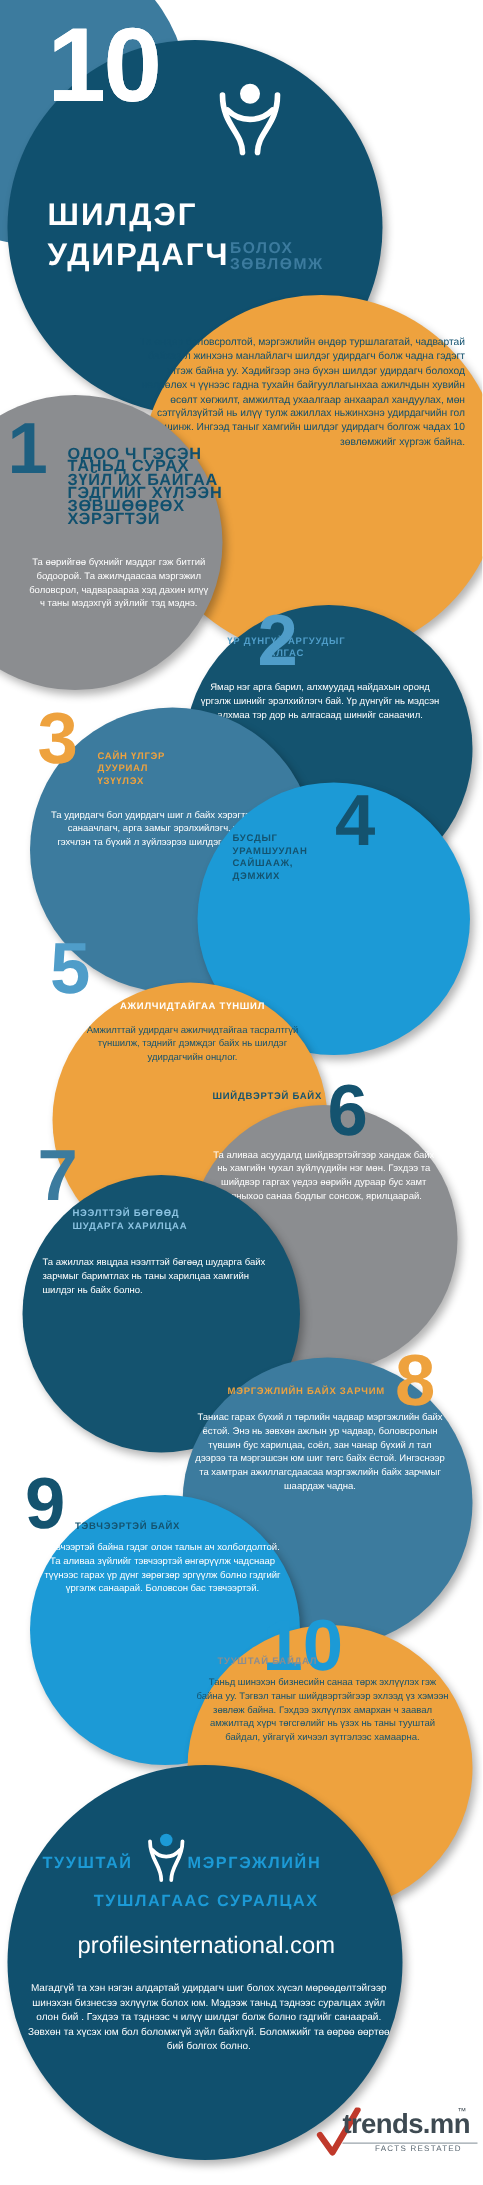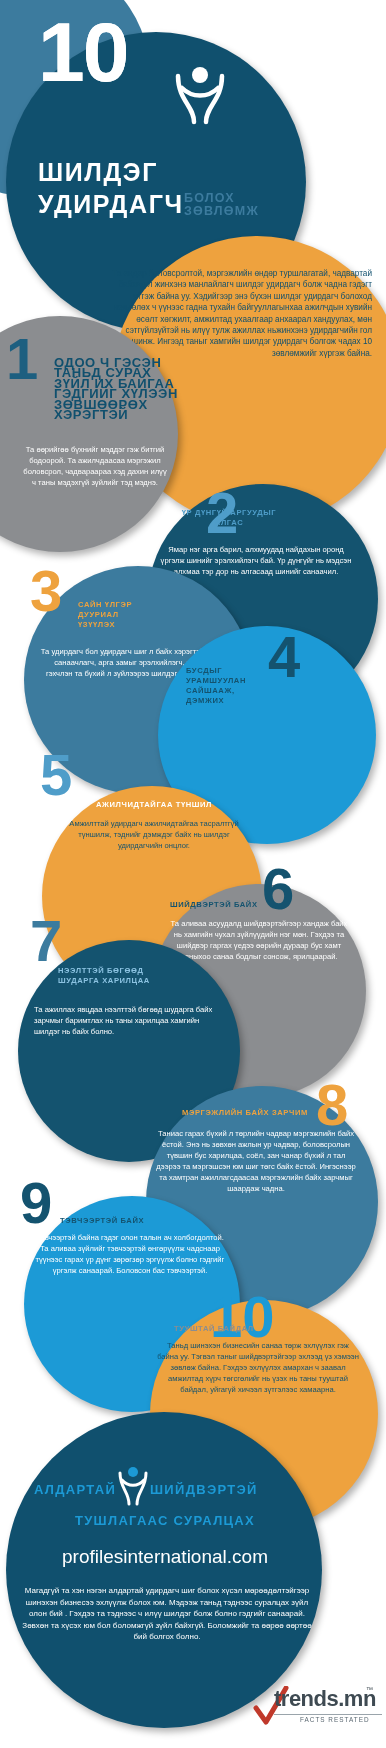--- a/index.html
+++ b/index.html
@@ -97,21 +97,21 @@
 
   
   #c5{left:42px;top:786px;width:220px;height:220px;background:#eea23e;}
   #n5{left:40px;top:746px;font-size:58px;color:#4f9dc9;}
   #t5{left:58px;top:800px;width:192px;font-size:7.6px;line-height:10px;color:#ffffff;text-align:center;}
   #b5{left:56px;top:818px;width:196px;font-size:7.6px;line-height:11px;color:#14536f;text-align:center;}
 
   
   #c6{left:152px;top:884px;width:214px;height:214px;background:#8b8d90;}
   #n6{left:262px;top:860px;font-size:58px;color:#14536f;}
-  #t6{left:170px;top:900px;width:166px;font-size:7.6px;line-height:10px;color:#14536f;}
+  #t6{left:170px;top:872px;width:166px;font-size:7.6px;line-height:10px;color:#14536f;}
   #b6{left:166px;top:918px;width:186px;font-size:7.6px;line-height:11px;color:#ffffff;text-align:center;}
 
   
   #c7{left:18px;top:940px;width:222px;height:222px;background:#14536f;}
   #n7{left:30px;top:912px;font-size:58px;color:#3c7b9e;}
   #t7{left:58px;top:966px;width:116px;font-size:7.6px;line-height:10px;color:#8cc3e2;}
   #b7{left:34px;top:1004px;width:192px;font-size:7.6px;line-height:11px;color:#ffffff;text-align:left;}
 
   
   #c8{left:146px;top:1086px;width:232px;height:232px;background:#3c7b9e;}
@@ -225,28 +225,28 @@
   <div class="ttl" id="t9">ТЭВЧЭЭРТЭЙ БАЙХ</div>
   <div class="bdy" id="b9">Тэвчээртэй байна гэдэг олон талын ач холбогдолтой. Та аливаа зүйлийг тэвчээртэй өнгөрүүлж чадснаар түүнээс гарах үр дүнг зөрөгзөр эргүүлж болно гэдгийг үргэлж санаарай. Боловсон бас тэвчээртэй.</div>
 
   <div class="circle shadow" id="c10" style="background: rgb(238, 162, 62);"></div>
   <div class="num" id="n10" style="color: rgb(28, 154, 214);">10</div>
   <div class="ttl" id="t10">ТУУШТАЙ БАЙДАЛ</div>
   <div class="bdy" id="b10">Таньд шинэхэн бизнесийн санаа төрж эхлүүлэх гэж байна уу. Тэгвэл таныг шийдвэртэйгээр эхлээд үз хэмээн зөвлөж байна. Гэхдээ эхлүүлэх амархан ч заавал амжилтад хүрч төгсгөлийг нь үзэх нь таны тууштай байдал, уйгагүй хичээл зүтгэлээс хамаарна.</div>
 
   <div class="circle shadow" id="foot-circle"></div>
 
-  <div id="foot-word-a">АЛДАРТАЙ</div>
+  <div id="foot-word-a">ТУУШТАЙ</div>
   <svg id="logo-foot" viewBox="0 0 36 40">
     <circle cx="18" cy="6" r="5" fill="#1c9ad6"></circle>
     <path d="M5 7 C5 22 14 26 14 38" stroke="#ffffff" stroke-width="3" fill="none" stroke-linecap="round"></path>
     <path d="M31 7 C31 22 22 26 22 38" stroke="#ffffff" stroke-width="3" fill="none" stroke-linecap="round"></path>
     <path d="M7 14 C13 21 23 21 29 14" stroke="#ffffff" stroke-width="3" fill="none" stroke-linecap="round"></path>
   </svg>
-  <div id="foot-word-b">ШИЙДВЭРТЭЙ</div>
+  <div id="foot-word-b">МЭРГЭЖЛИЙН</div>
   <div id="foot-l2">ТУШЛАГААС СУРАЛЦАХ</div>
   <div id="foot-url">profilesinternational.com</div>
   <div id="foot-body">Магадгүй та хэн нэгэн алдартай удирдагч шиг болох хүсэл мөрөөдөлтэйгээр шинэхэн бизнесээ эхлүүлж болох юм. Мэдээж таньд тэднээс суралцах зүйл олон бий . Гэхдээ та тэднээс ч илүү шилдэг болж болно гэдгийг санаарай. Зөвхөн та хүсэх юм бол боломжгүй зүйл байхгүй. Боломжийг та өөрөө өөртөө бий болгох болно.</div>
 
   <svg id="brand" viewBox="0 0 128 44">
     <path d="M4 22 L14 36 L34 2" stroke="#c0392b" stroke-width="5" fill="none" stroke-linecap="round" stroke-linejoin="round"></path>
   </svg>
   <div id="brand-name">trends.mn</div>
   <div id="brand-tm">™</div>
   <div id="brand-rule"></div>

